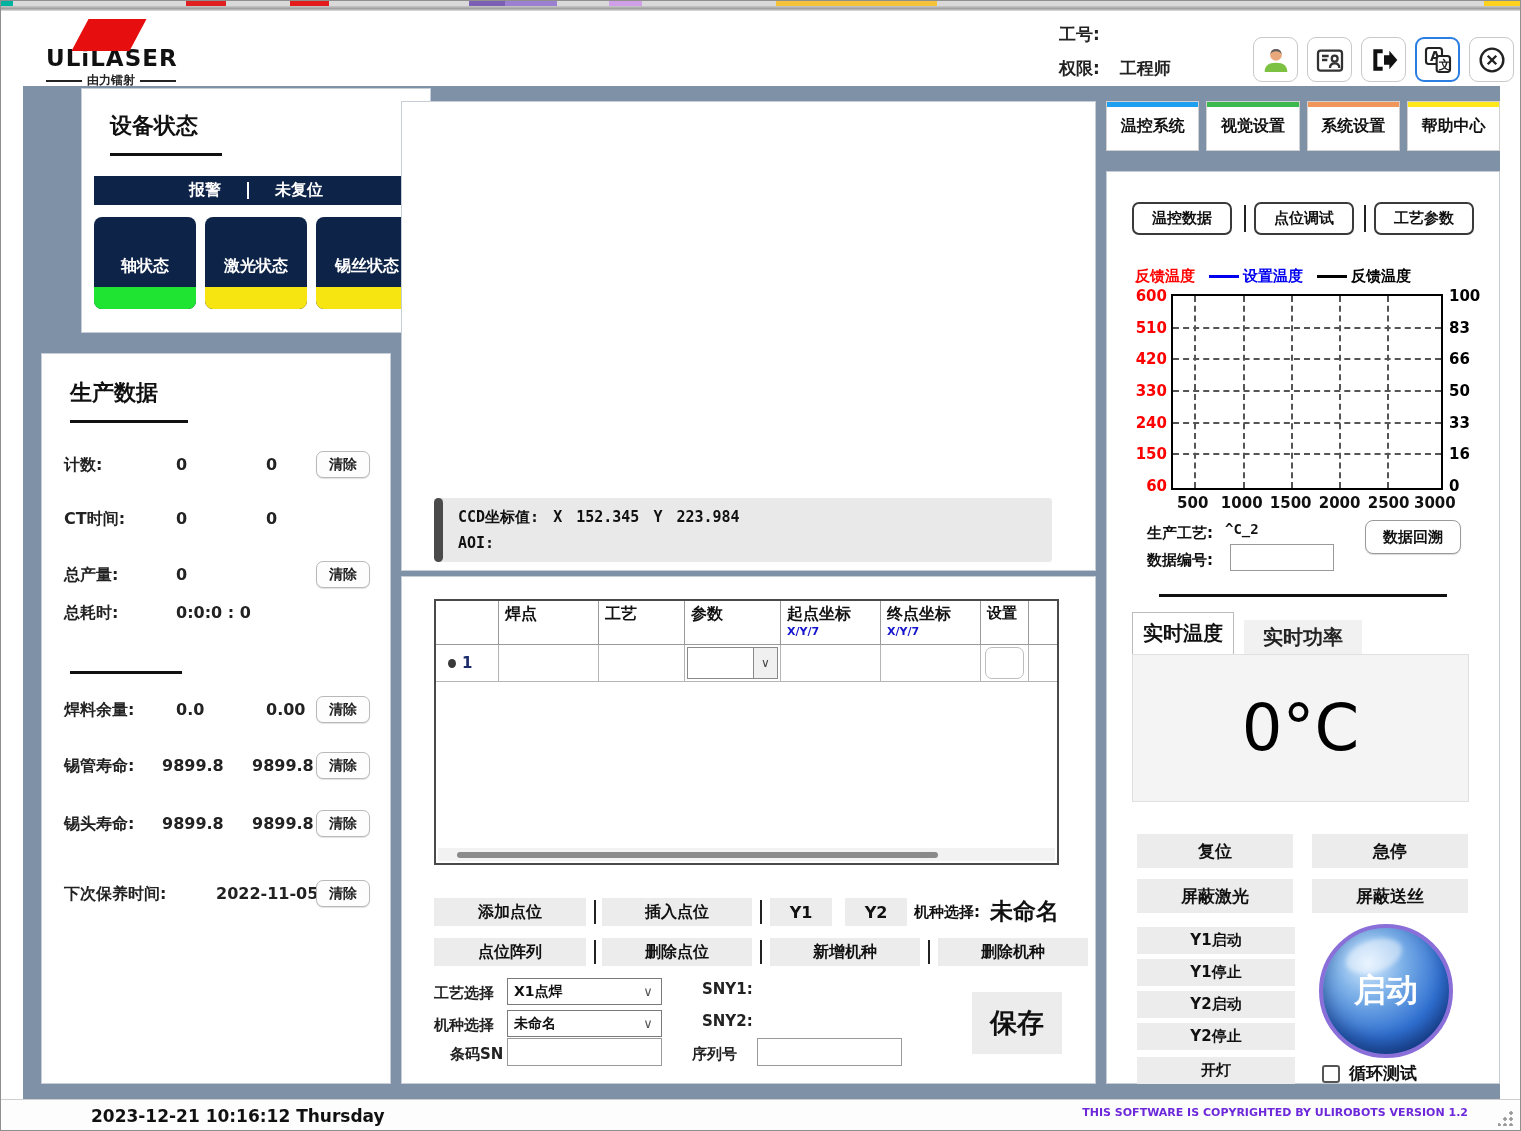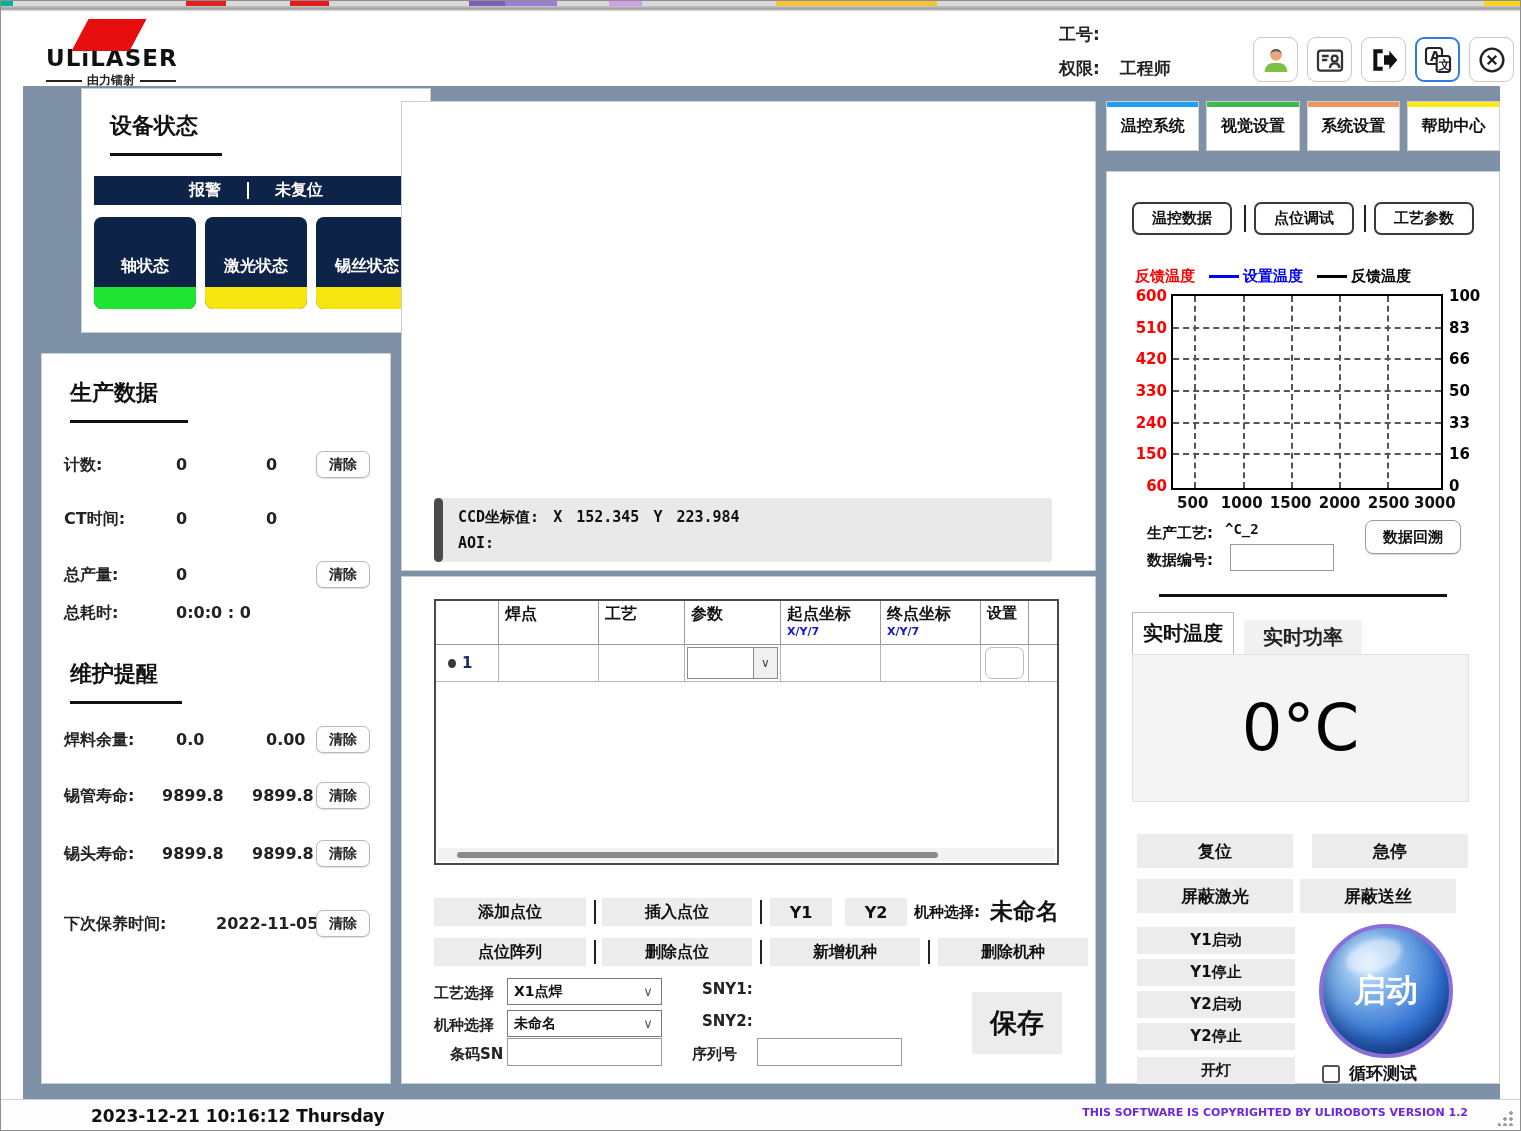--- a/index.html
+++ b/index.html
@@ -295,21 +295,20 @@
         <span class="k">总产量:</span>
         <span class="v1">0</span>
         <span class="clear-btn">清除</span>
       </div>
       <div class="kv-row" style="margin-top:12px;">
         <span class="k">总耗时:</span>
         <span class="v1">0:0:0 : 0</span>
       </div>
 
       <div style="padding:30px 0 0 28px;">
-        <div class="sec-title">维护提醒</div>
         <div class="sec-underline" style="width:112px;"></div>
       </div>
       <div class="kv-row" style="margin-top:26px;">
         <span class="k">焊料余量:</span>
         <span class="v1">0.0</span>
         <span class="v2">0.00</span>
         <span class="clear-btn">清除</span>
       </div>
       <div class="kv-row" style="margin-top:30px;">
         <span class="k">锡管寿命:</span>
@@ -494,21 +493,21 @@
 
       <div class="rdivider"></div>
 
       <div class="rt-tab1">实时温度</div>
       <div class="rt-tab2">实时功率</div>
       <div class="temp-display">0°C</div>
 
       <div class="ctrl-btn" style="left:30px; top:662px;">复位</div>
       <div class="ctrl-btn" style="left:205px; top:662px;">急停</div>
       <div class="ctrl-btn" style="left:30px; top:707px;">屏蔽激光</div>
-      <div class="ctrl-btn" style="left:193px; top:707px;">屏蔽送丝</div>
+      <div class="ctrl-btn" style="left:205px; top:707px;">屏蔽送丝</div>
 
       <div class="ybtn" style="top:755px;">Y1启动</div>
       <div class="ybtn" style="top:787px;">Y1停止</div>
       <div class="ybtn" style="top:819px;">Y2启动</div>
       <div class="ybtn" style="top:851px;">Y2停止</div>
       <div class="ybtn" style="top:885px;">开灯</div>
 
       <div class="start-btn">
           <span>启动</span>
         </div>

